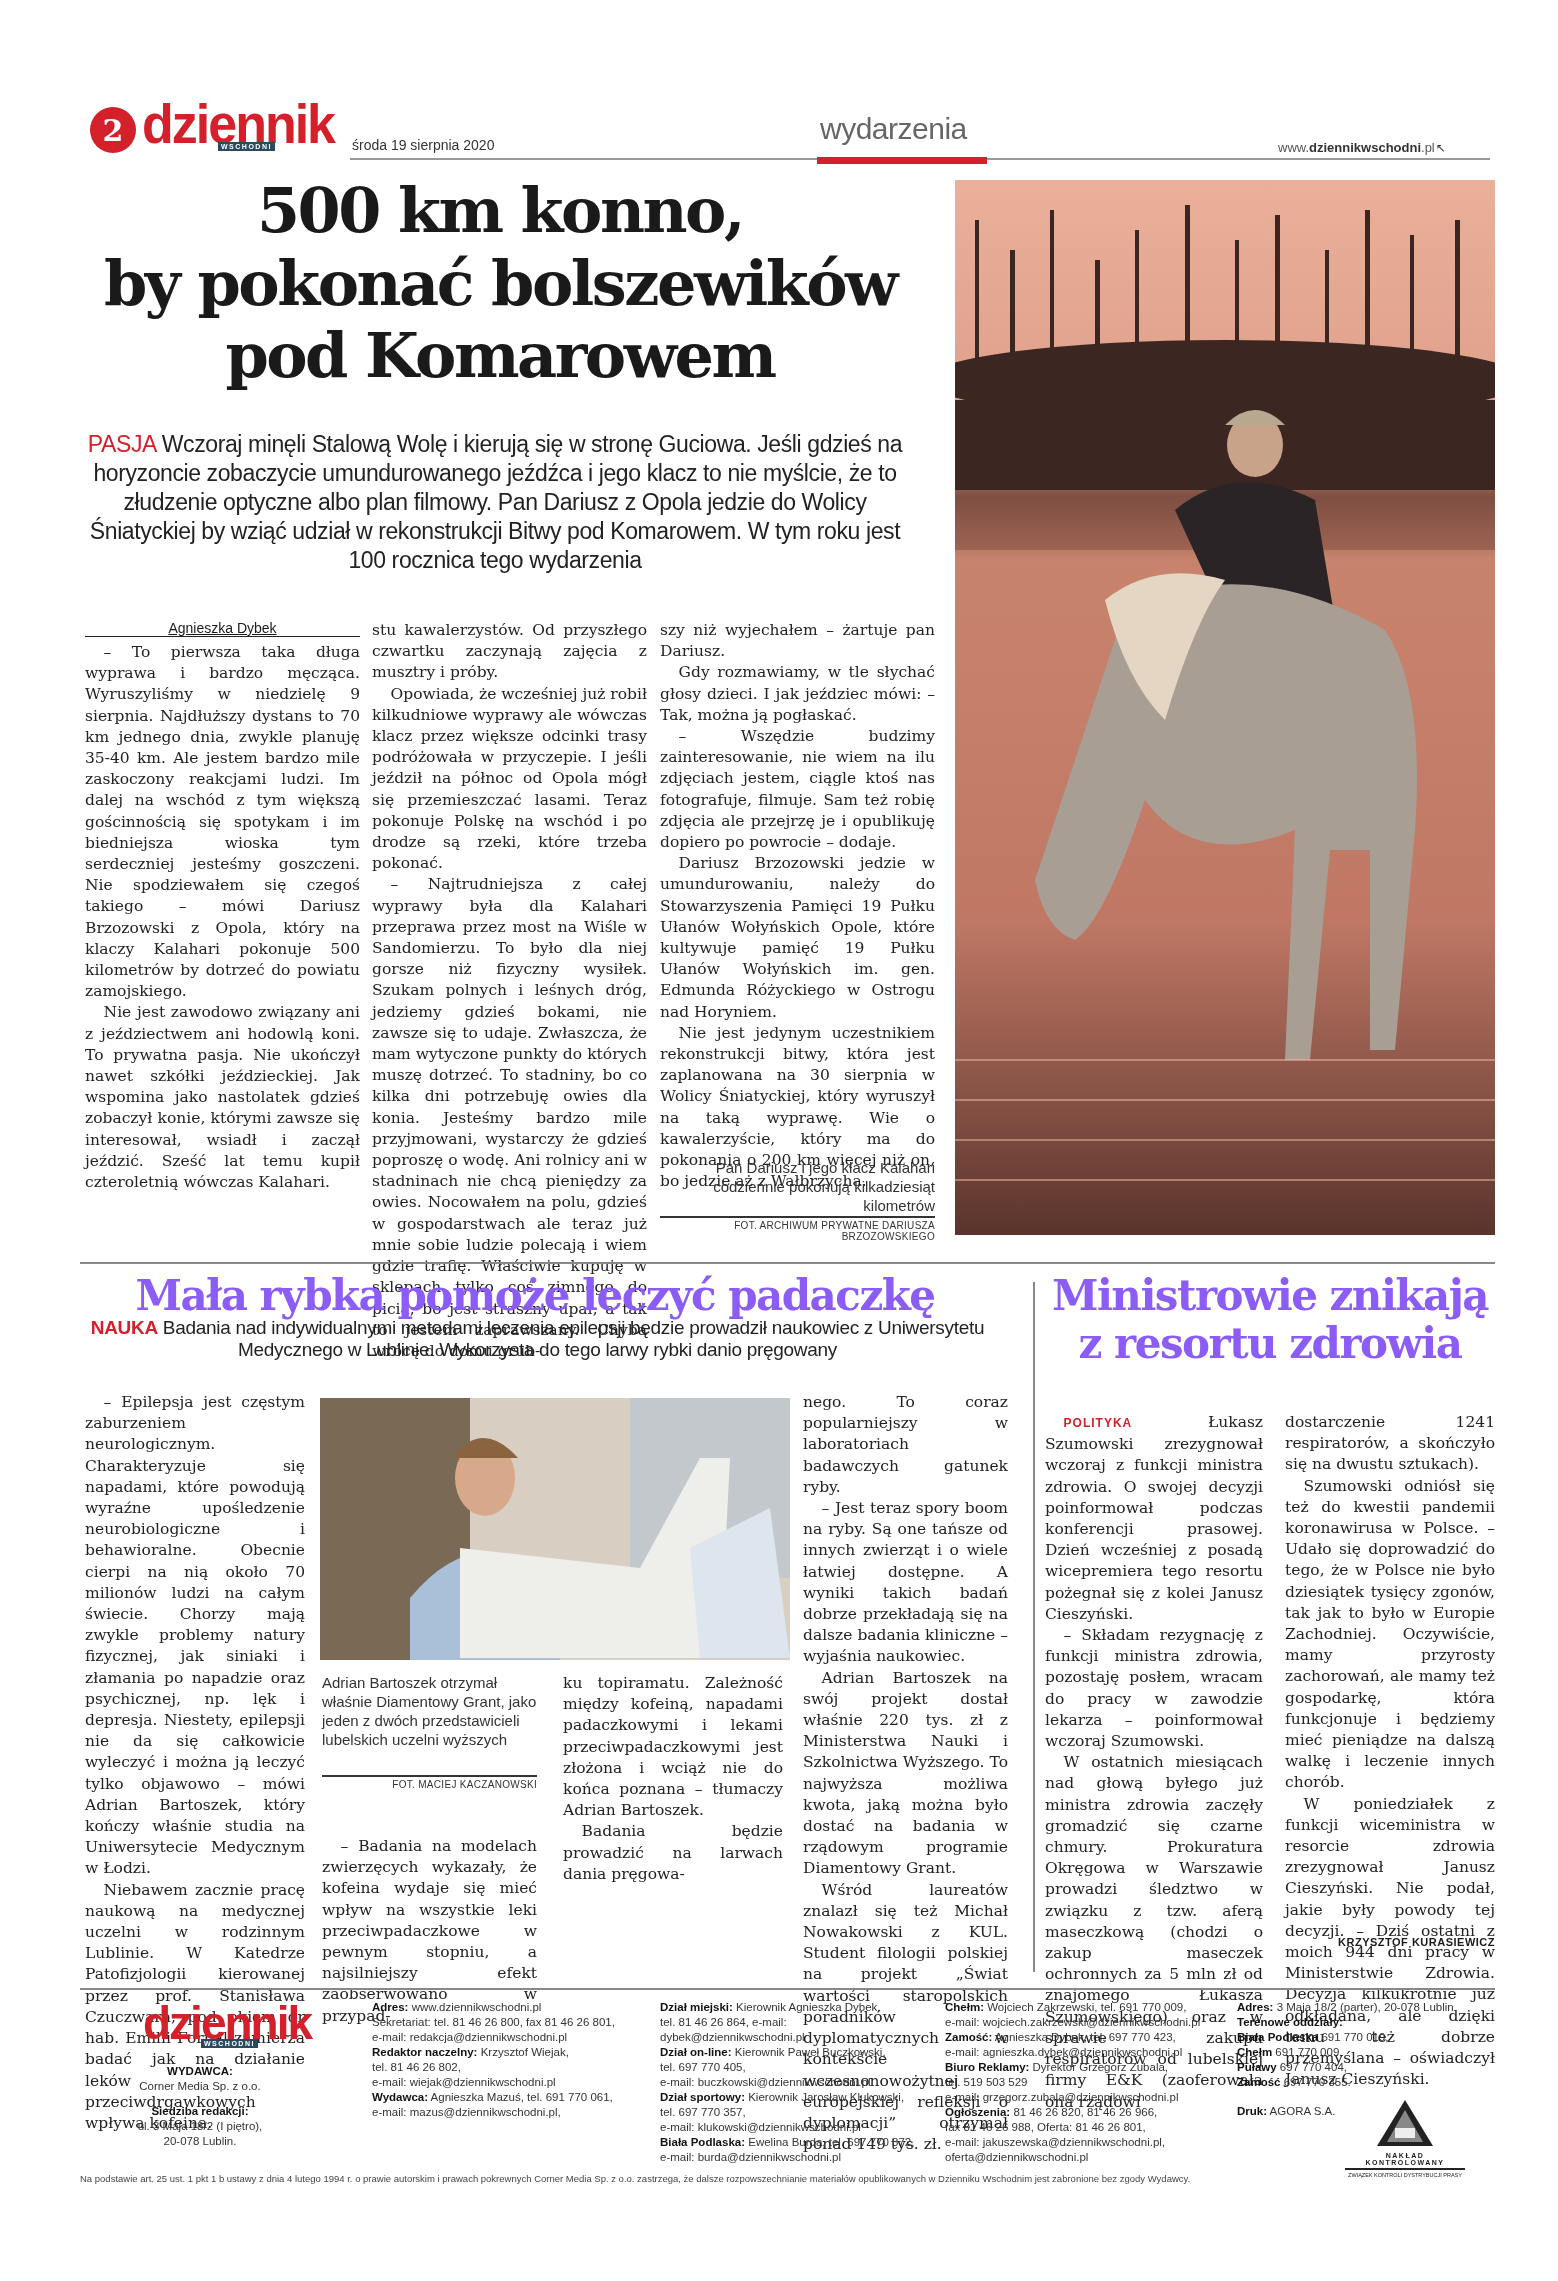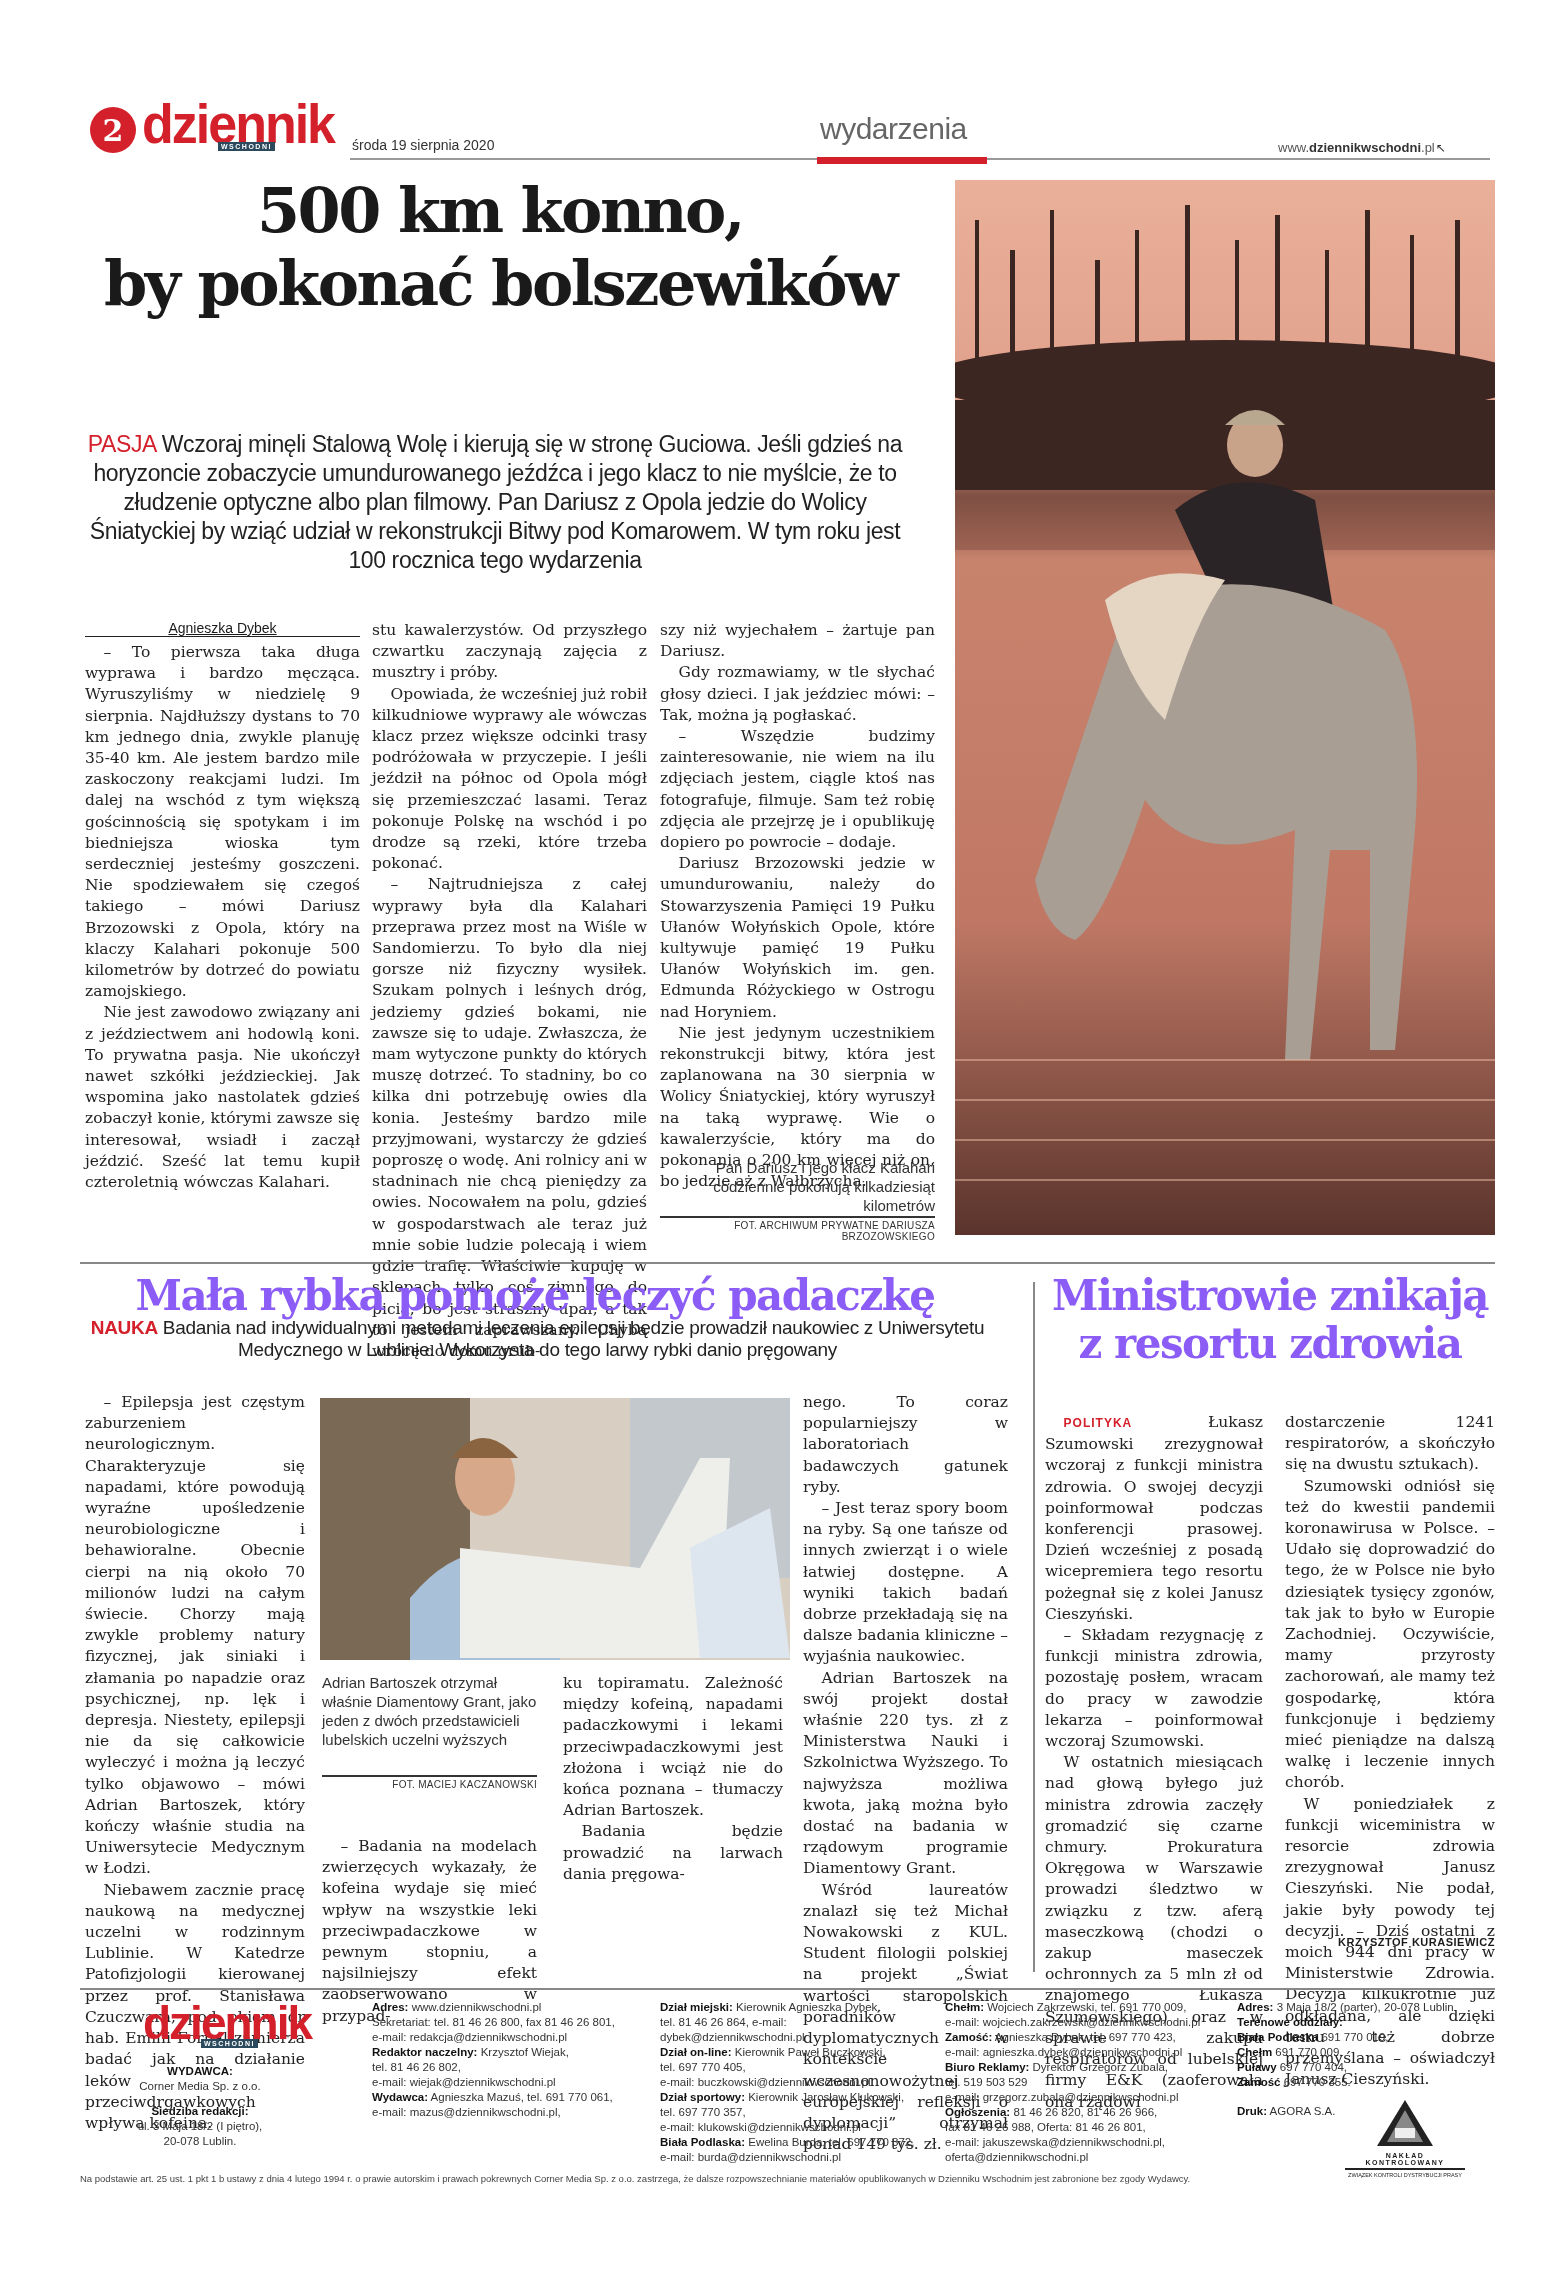--- a/index.html
+++ b/index.html
@@ -58,20 +58,21 @@
 <div class="abs logo-sub logo-sub-top">WSCHODNI</div>
 <div class="abs header-date">środa 19 sierpnia 2020</div>
 <div class="abs section-name">wydarzenia</div>
 <div class="abs header-rule"></div>
 <div class="abs section-bar"></div>
 <div class="abs header-url"><span>www.</span><b>dziennikwschodni</b><span>.pl</span><span style="font-size:12px;color:#333;margin-left:1px;">↖</span></div>
 
 <div class="abs headline">
   <div>500 km konno,</div>
   <div>by pokonać bolszewików</div>
+  <div>pod Komarowem</div>
 </div>
 
 <div class="abs lead">
   <span class="kicker">PASJA</span>
   <span>Wczoraj minęli Stalową Wolę i kierują się w stronę Guciowa. Jeśli gdzieś na horyzoncie zobaczycie umundurowanego jeźdźca i jego klacz to nie myślcie, że to złudzenie optyczne albo plan filmowy. Pan Dariusz z Opola jedzie do Wolicy Śniatyckiej by wziąć udział w rekonstrukcji Bitwy pod Komarowem. W tym roku jest 100 rocznica tego wydarzenia</span>
 </div>
 
 <div class="abs byline"><span>Agnieszka Dybek</span></div>
 
 <div class="abs col" style="left:85px; top:642px; width:275px;">

